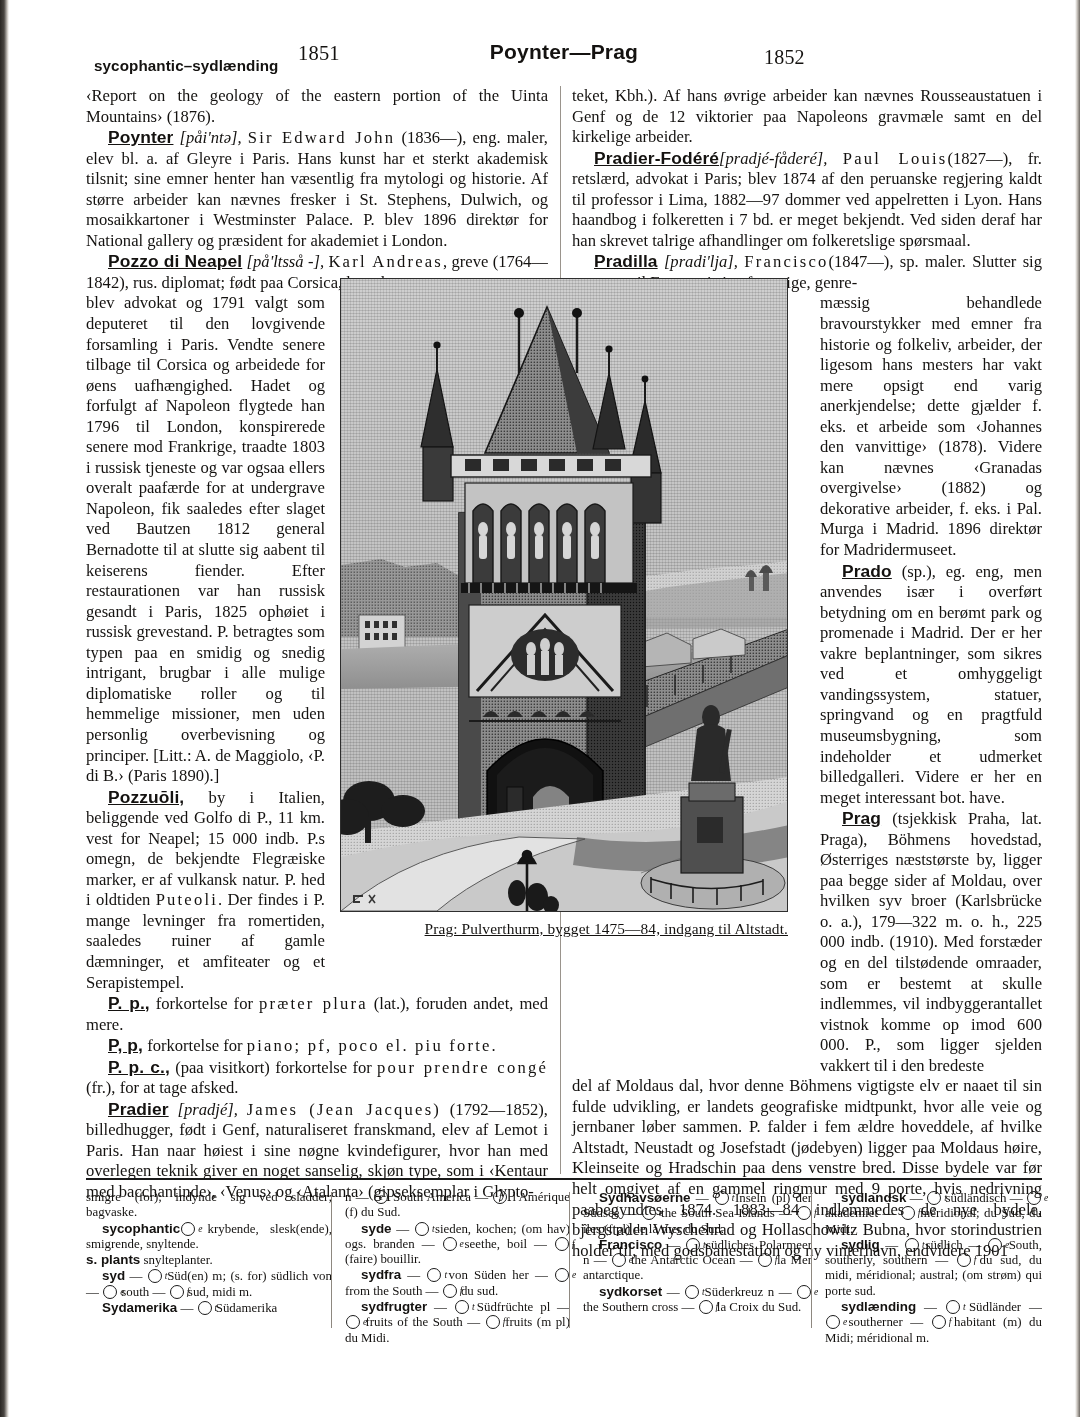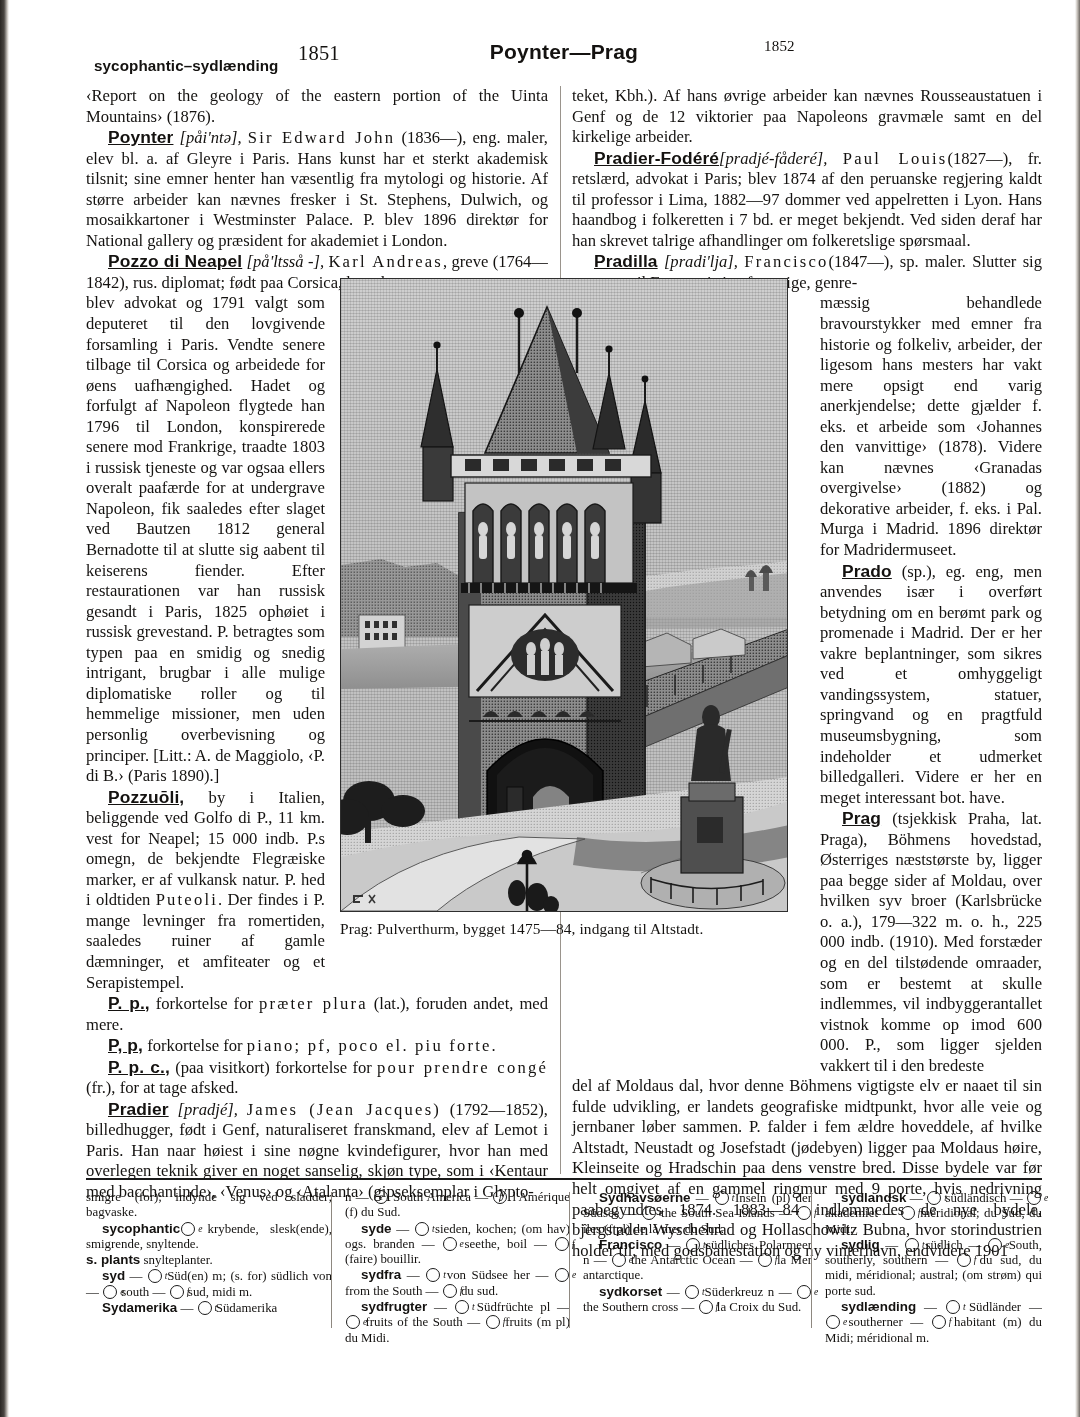--- a/index.html
+++ b/index.html
@@ -33,22 +33,22 @@
 
   
   .runhead {
     position: relative; height: 78px;
   }
   .folio-left {
     position: absolute; left: 212px; top: 42px;
     font-size: 20.5px; letter-spacing: .2px;
   }
   .folio-right {
-    position: absolute; left: 678px; top: 38px;
-    font-size: 15px; letter-spacing: .2px; text-align: center;
+    position: absolute; left: 678px; top: 46px;
+    font-size: 20px; letter-spacing: .2px; text-align: center;
   }
   .runhead-center {
     position: absolute; left: 0; right: 0; top: 40px;
     text-align: center;
     font-family: "Liberation Sans", "DejaVu Sans", sans-serif;
     font-weight: bold;
     font-size: 21px;
     letter-spacing: .2px;
   }
   .runhead-catch {
@@ -118,23 +118,24 @@
   .plate {
     width: 448px; height: 634px;
     position: relative;
     overflow: hidden;
     background: #b9b9b9;
     border: 1px solid #2e2e2e;
     box-sizing: border-box;
   }
   .figcap {
     margin-top: 8px;
-    text-align: left;
+    text-align: right;
     font-size: 15.4px;
     letter-spacing: .1px;
+    text-decoration: underline;
   }
 
   
   .sky {
     position: absolute; inset: 0;
     background:
       repeating-linear-gradient(0deg, rgba(0,0,0,.12) 0 1px, rgba(0,0,0,0) 1px 3px),
       repeating-linear-gradient(90deg, rgba(0,0,0,.09) 0 1px, rgba(0,0,0,0) 1px 3px),
       linear-gradient(180deg,#cfcfcf 0%, #c4c4c4 40%, #bdbdbd 100%);
   }
@@ -492,21 +493,21 @@
         <p class="cont"><span>smigre (for); indynde sig ved sladder; bagvaske.</span></p>
         <p class=""><b>sycophantic</b><span class="circ">e</span><span> krybende, slesk(ende), smigrende, snyltende.</span></p>
         <p class="cont"><b>s. plants</b><span> snylteplanter.</span></p>
         <p class=""><b>syd</b><span> — </span><span class="circ">t</span><span> Süd(en) m; (s. for) südlich von </span><span> — </span><span class="circ">e</span><span> south </span><span> — </span><span class="circ">f</span><span> sud, midi m.</span></p>
         <p class=""><b>Sydamerika</b><span> — </span><span class="circ">t</span><span> Südamerika</span></p>
         <div class="fsep"></div>
       </div>
       <div class="fcol" style="width: 238px;">
         <p class="cont"><span>n </span><span> — </span><span class="circ">e</span><span> South America </span><span> — </span><span class="circ">f</span><span> l'Amérique (f) du Sud.</span></p>
         <p class=""><b>syde</b><span> — </span><span class="circ">t</span><span> sieden, kochen; (om hav) ogs. branden </span><span> — </span><span class="circ">e</span><span> seethe, boil </span><span> — </span><span class="circ">f</span><span> (faire) bouillir.</span></p>
-        <p class=""><b>sydfra</b><span> — </span><span class="circ">t</span><span> von Südsee her — </span><span class="circ">e</span><span> from the South </span><span> — </span><span class="circ">f</span><span> du sud.</span></p>
+        <p class=""><b>sydfra</b><span> — </span><span class="circ">t</span><span> von Süden her — </span><span class="circ">e</span><span> from the South </span><span> — </span><span class="circ">f</span><span> du sud.</span></p>
         <p class=""><b>sydfrugter</b><span> — </span><span class="circ">t</span><span> Südfrüchte pl — </span><span class="circ">e</span><span> fruits of the South — </span><span class="circ">f</span><span> fruits (m pl) du Midi.</span></p>
         <div class="fsep"></div>
       </div>
       <div class="fcol" style="width: 242px;">
         <p class=""><b>Sydhavsøerne</b><span> — </span><span class="circ">t</span><span> Inseln (pl) der Südsee </span><span> — </span><span class="circ">e</span><span> the South Sea Islands </span><span> — </span><span class="circ">f</span><span> îles (f pl) de la mer du Sud.</span></p>
         <p class=""><b>Francisco</b><span> — </span><span class="circ">t</span><span> südliches Polarmeer n </span><span> — </span><span class="circ">e</span><span> the Antarctic Ocean — </span><span class="circ">f</span><span> la Mer antarctique.</span></p>
         <p class=""><b>sydkorset</b><span> — </span><span class="circ">t</span><span> Süderkreuz n — </span><span class="circ">e</span><span> the Southern cross — </span><span class="circ">f</span><span> la Croix du Sud.</span></p>
         <div class="fsep"></div>
       </div>
       <div class="fcol" style="width: 230px;">

